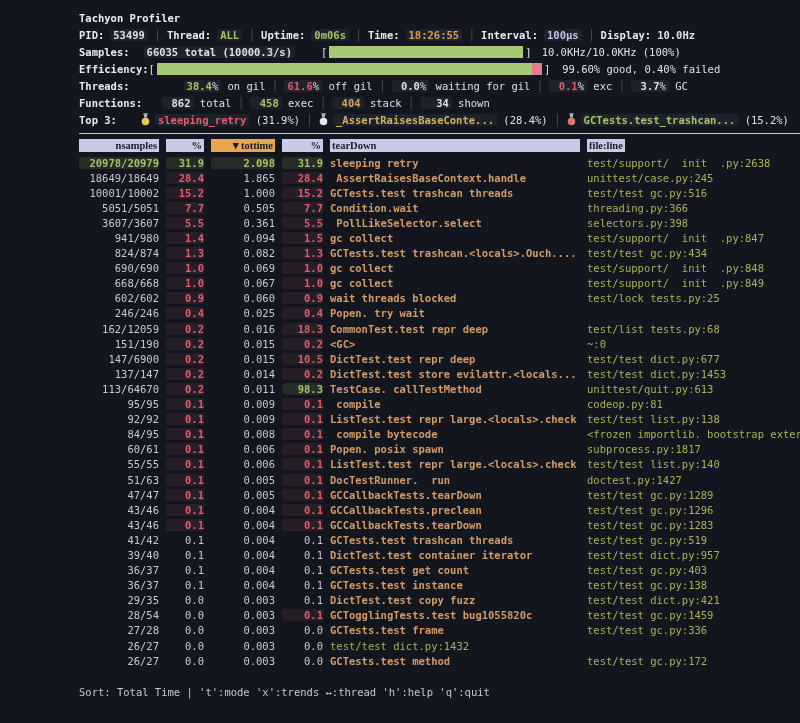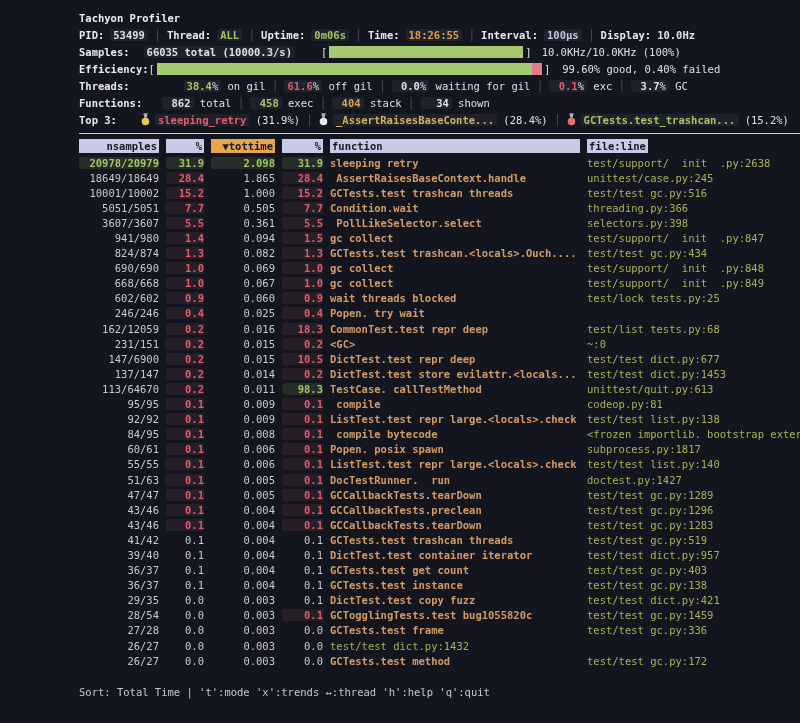--- a/index.html
+++ b/index.html
@@ -31,21 +31,21 @@
   .bracket{color:#dde0e6;}
   .bar{height:12px;display:flex;align-items:stretch;margin:0 2px;}
   .bar .good{background:#a6ca74;flex:1;}
   .bar .bad{background:#e57c8b;width:10px;}
   .samples-bar{width:194px;}
   .eff-bar{width:385px;}
   .rule{height:1px;background:#c9cdd6;margin:5px 30px 3px 0;}
   
   .tgrid{display:grid;grid-template-columns:80px 38px 64px 41px 250px 1fr;column-gap:7px;align-items:center;}
   .thead{height:17px;margin-top:1px;margin-bottom:1px;}
-  .thead .hcell{display:block;background:#c9cbe6;color:#171922;font-weight:bold;padding:1px 2px;white-space:pre;overflow:hidden;}
+  .thead .hcell{display:block;background:#c9cbe6;color:#171922;font-weight:bold;padding:1px 2px;white-space:pre;overflow:hidden;font-family:Liberation Serif, serif;}
   .thead .hcell.sorted{background:#e7a64e;}
   .thead .r{text-align:right;}
   .thead .hcell.autow{justify-self:start;}
   .trow{height:15.1px;white-space:pre;}
   .cell{overflow:hidden;}
   .cell.num,.cell.ns{text-align:right;}
   .cell.fn{color:#d19a66;font-weight:bold;}
   .cell.fl{color:#a8b158;}
   .bx-r{background:rgba(210,115,130,0.10);border-radius:2px;}
   .bx-g{background:rgba(164,196,100,0.13);border-radius:5px;}
@@ -96,38 +96,38 @@
         </svg><span class="vbox v-green">GCTests.test_trashcan...</span><span> (15.2%)</span></span>
   </div>
 
   <div class="rule"></div>
 
   <div class="tgrid thead">
     <span class="hcell r">nsamples</span>
     <span class="hcell r">%</span>
     <span class="hcell r sorted">▼tottime</span>
     <span class="hcell r">%</span>
-    <span class="hcell">function</span>
+    <span class="hcell">tearDown</span>
     <span class="hcell autow">file:line</span>
   </div>
 
   <div id="rows">
       <div class="tgrid trow"><span class="cell ns v-green bx-s">20978/20979</span><span class="cell num v-green bx-s">31.9</span><span class="cell num v-green bx-s">2.098</span><span class="cell num v-green bx-s">31.9</span><span class="cell fn">sleeping_retry</span><span class="cell fl">test/support/__init__.py:2638</span></div>
       <div class="tgrid trow"><span class="cell ns v-plain">18649/18649</span><span class="cell num v-red bx-r">28.4</span><span class="cell num v-plain">1.865</span><span class="cell num v-red bx-r">28.4</span><span class="cell fn">_AssertRaisesBaseContext.handle</span><span class="cell fl">unittest/case.py:245</span></div>
       <div class="tgrid trow"><span class="cell ns v-plain">10001/10002</span><span class="cell num v-red bx-r">15.2</span><span class="cell num v-plain">1.000</span><span class="cell num v-red bx-r">15.2</span><span class="cell fn">GCTests.test_trashcan_threads</span><span class="cell fl">test/test_gc.py:516</span></div>
       <div class="tgrid trow"><span class="cell ns v-plain">5051/5051</span><span class="cell num v-red bx-r">7.7</span><span class="cell num v-plain">0.505</span><span class="cell num v-red bx-r">7.7</span><span class="cell fn">Condition.wait</span><span class="cell fl">threading.py:366</span></div>
       <div class="tgrid trow"><span class="cell ns v-plain">3607/3607</span><span class="cell num v-red bx-r">5.5</span><span class="cell num v-plain">0.361</span><span class="cell num v-red bx-r">5.5</span><span class="cell fn">_PollLikeSelector.select</span><span class="cell fl">selectors.py:398</span></div>
       <div class="tgrid trow"><span class="cell ns v-plain">941/980</span><span class="cell num v-red bx-r">1.4</span><span class="cell num v-plain">0.094</span><span class="cell num v-red bx-r">1.5</span><span class="cell fn">gc_collect</span><span class="cell fl">test/support/__init__.py:847</span></div>
       <div class="tgrid trow"><span class="cell ns v-plain">824/874</span><span class="cell num v-red bx-r">1.3</span><span class="cell num v-plain">0.082</span><span class="cell num v-red bx-r">1.3</span><span class="cell fn">GCTests.test_trashcan.&lt;locals&gt;.Ouch....</span><span class="cell fl">test/test_gc.py:434</span></div>
       <div class="tgrid trow"><span class="cell ns v-plain">690/690</span><span class="cell num v-red bx-r">1.0</span><span class="cell num v-plain">0.069</span><span class="cell num v-red bx-r">1.0</span><span class="cell fn">gc_collect</span><span class="cell fl">test/support/__init__.py:848</span></div>
       <div class="tgrid trow"><span class="cell ns v-plain">668/668</span><span class="cell num v-red bx-r">1.0</span><span class="cell num v-plain">0.067</span><span class="cell num v-red bx-r">1.0</span><span class="cell fn">gc_collect</span><span class="cell fl">test/support/__init__.py:849</span></div>
       <div class="tgrid trow"><span class="cell ns v-plain">602/602</span><span class="cell num v-red bx-r">0.9</span><span class="cell num v-plain">0.060</span><span class="cell num v-red bx-r">0.9</span><span class="cell fn">wait_threads_blocked</span><span class="cell fl">test/lock_tests.py:25</span></div>
       <div class="tgrid trow"><span class="cell ns v-plain">246/246</span><span class="cell num v-red bx-r">0.4</span><span class="cell num v-plain">0.025</span><span class="cell num v-red bx-r">0.4</span><span class="cell fn">Popen._try_wait</span></div>
       <div class="tgrid trow"><span class="cell ns v-plain">162/12059</span><span class="cell num v-red bx-r">0.2</span><span class="cell num v-plain">0.016</span><span class="cell num v-red bx-r">18.3</span><span class="cell fn">CommonTest.test_repr_deep</span><span class="cell fl">test/list_tests.py:68</span></div>
-      <div class="tgrid trow"><span class="cell ns v-plain">231/151</span><span class="cell num v-red bx-r">0.2</span><span class="cell num v-plain">0.015</span><span class="cell num v-red bx-r">0.2</span><span class="cell fn">&lt;GC&gt;</span><span class="cell fl">~:0</span></div>
+      <div class="tgrid trow"><span class="cell ns v-plain">151/190</span><span class="cell num v-red bx-r">0.2</span><span class="cell num v-plain">0.015</span><span class="cell num v-red bx-r">0.2</span><span class="cell fn">&lt;GC&gt;</span><span class="cell fl">~:0</span></div>
       <div class="tgrid trow"><span class="cell ns v-plain">147/6900</span><span class="cell num v-red bx-r">0.2</span><span class="cell num v-plain">0.015</span><span class="cell num v-red bx-r">10.5</span><span class="cell fn">DictTest.test_repr_deep</span><span class="cell fl">test/test_dict.py:677</span></div>
       <div class="tgrid trow"><span class="cell ns v-plain">137/147</span><span class="cell num v-red bx-r">0.2</span><span class="cell num v-plain">0.014</span><span class="cell num v-red bx-r">0.2</span><span class="cell fn">DictTest.test_store_evilattr.&lt;locals...</span><span class="cell fl">test/test_dict.py:1453</span></div>
       <div class="tgrid trow"><span class="cell ns v-plain">113/64670</span><span class="cell num v-red bx-r">0.2</span><span class="cell num v-plain">0.011</span><span class="cell num v-green bx-g">98.3</span><span class="cell fn">TestCase._callTestMethod</span><span class="cell fl">unittest/quit.py:613</span></div>
       <div class="tgrid trow"><span class="cell ns v-plain">95/95</span><span class="cell num v-red bx-r">0.1</span><span class="cell num v-plain">0.009</span><span class="cell num v-red bx-r">0.1</span><span class="cell fn">_compile</span><span class="cell fl">codeop.py:81</span></div>
       <div class="tgrid trow"><span class="cell ns v-plain">92/92</span><span class="cell num v-red bx-r">0.1</span><span class="cell num v-plain">0.009</span><span class="cell num v-red bx-r">0.1</span><span class="cell fn">ListTest.test_repr_large.&lt;locals&gt;.check</span><span class="cell fl">test/test_list.py:138</span></div>
       <div class="tgrid trow"><span class="cell ns v-plain">84/95</span><span class="cell num v-red bx-r">0.1</span><span class="cell num v-plain">0.008</span><span class="cell num v-red bx-r">0.1</span><span class="cell fn">_compile_bytecode</span><span class="cell fl">&lt;frozen importlib._bootstrap_external</span></div>
       <div class="tgrid trow"><span class="cell ns v-plain">60/61</span><span class="cell num v-red bx-r">0.1</span><span class="cell num v-plain">0.006</span><span class="cell num v-red bx-r">0.1</span><span class="cell fn">Popen._posix_spawn</span><span class="cell fl">subprocess.py:1817</span></div>
       <div class="tgrid trow"><span class="cell ns v-plain">55/55</span><span class="cell num v-red bx-r">0.1</span><span class="cell num v-plain">0.006</span><span class="cell num v-red bx-r">0.1</span><span class="cell fn">ListTest.test_repr_large.&lt;locals&gt;.check</span><span class="cell fl">test/test_list.py:140</span></div>
       <div class="tgrid trow"><span class="cell ns v-plain">51/63</span><span class="cell num v-red bx-r">0.1</span><span class="cell num v-plain">0.005</span><span class="cell num v-red bx-r">0.1</span><span class="cell fn">DocTestRunner.__run</span><span class="cell fl">doctest.py:1427</span></div>
       <div class="tgrid trow"><span class="cell ns v-plain">47/47</span><span class="cell num v-red bx-r">0.1</span><span class="cell num v-plain">0.005</span><span class="cell num v-red bx-r">0.1</span><span class="cell fn">GCCallbackTests.tearDown</span><span class="cell fl">test/test_gc.py:1289</span></div>

